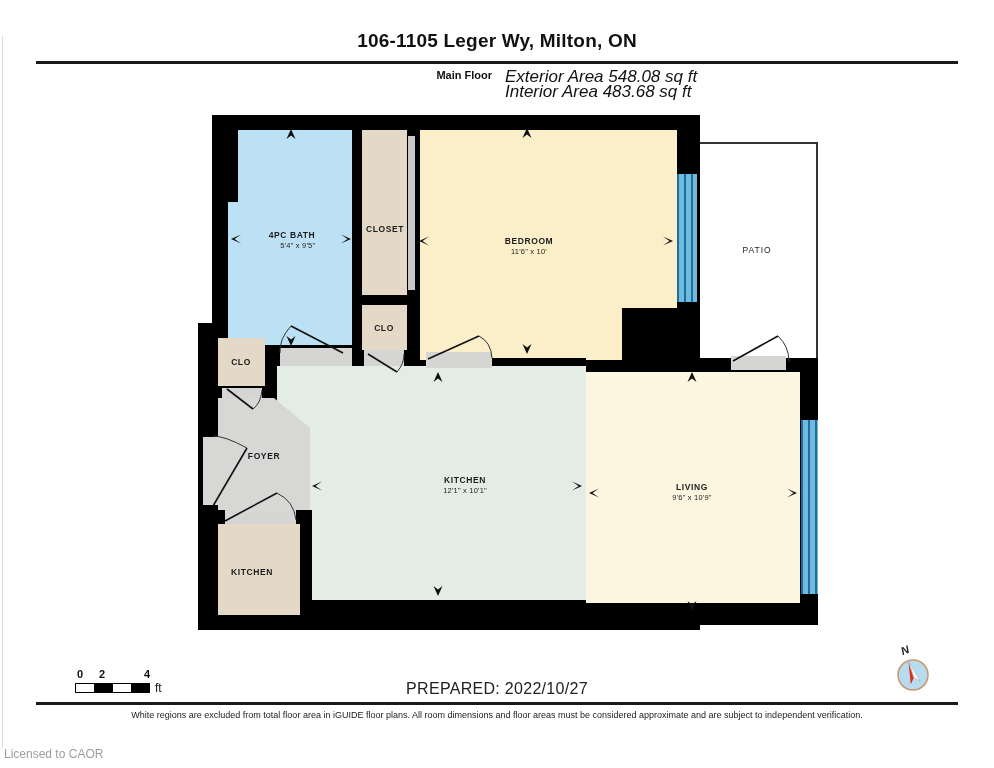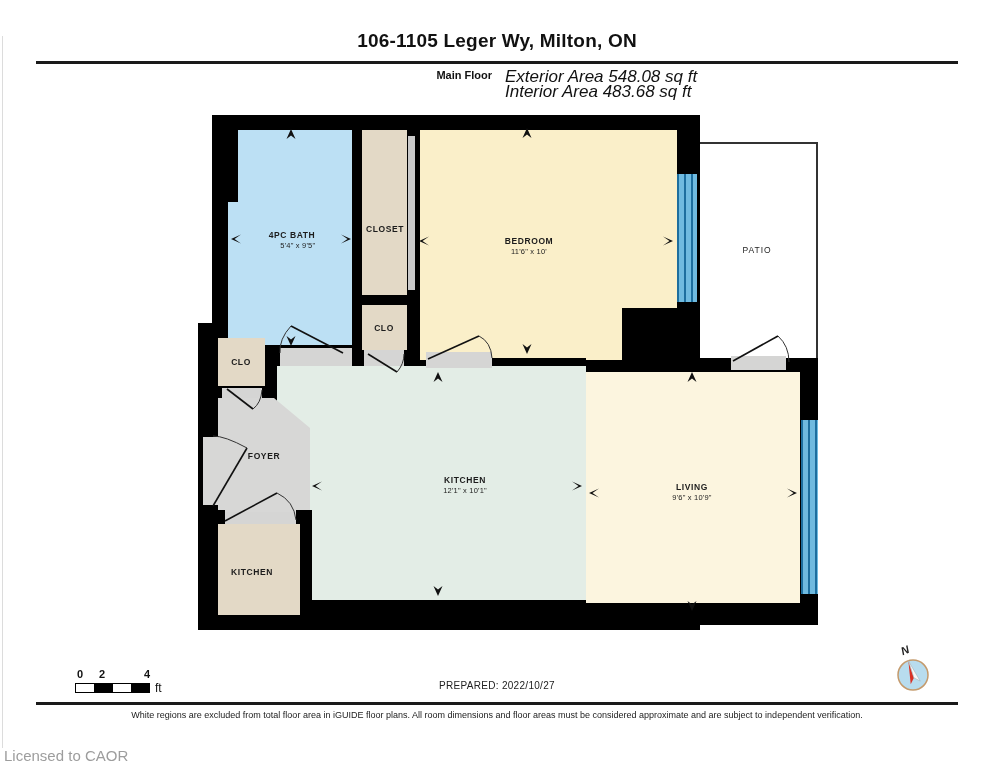--- a/index.html
+++ b/index.html
@@ -21,24 +21,24 @@
   .subtl-left{position:absolute;left:300px;top:69px;width:192px;text-align:right;
               font-size:11px;font-weight:700;}
   .subtl-right{position:absolute;left:505px;top:69px;font-size:17px;line-height:15px;font-style:italic;}
   .scale-tick{position:absolute;transform:translateX(-50%);font-size:11px;font-weight:700;top:668px;}
   .scale-bar{position:absolute;left:75px;top:683px;width:73px;height:8px;
              border:1px solid #000;display:flex;}
   .scale-bar span{flex:1;}
   .sb-w{background:#fff;} .sb-b{background:#000;}
   .ft-lbl{position:absolute;left:155px;top:681px;font-size:12px;}
   .prepared{position:absolute;left:0;top:680px;width:100%;text-align:center;
-            font-size:10px;letter-spacing:.3px;color:#222;}
+            font-size:16px;letter-spacing:.3px;color:#222;}
   .disclaimer{position:absolute;left:0;top:710px;width:100%;text-align:center;
               font-size:9px;color:#222;}
-  .license{position:absolute;left:4px;top:747px;font-size:15px;color:#9D9D9D;}
+  .license{position:absolute;left:4px;top:747px;font-size:12px;color:#9D9D9D;}
   .north-lbl{position:absolute;left:901px;top:644px;font-size:11px;font-weight:700;
              font-style:italic;transform:rotate(-22deg);color:#222;}
   .edge-line{position:absolute;left:2px;top:36px;width:1px;height:712px;background:#DCDCDC;}
 </style>
 </head>
 <body>
 
 <div class="page">
 
   <div class="edge-line"></div>

